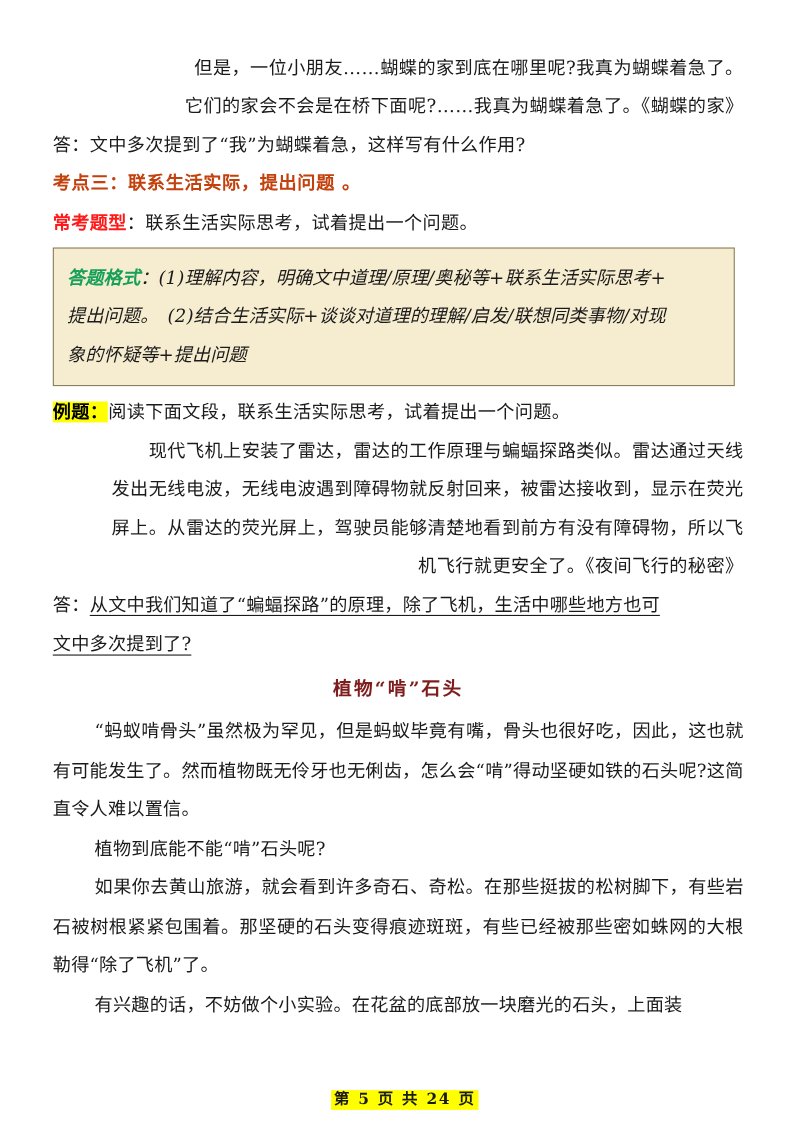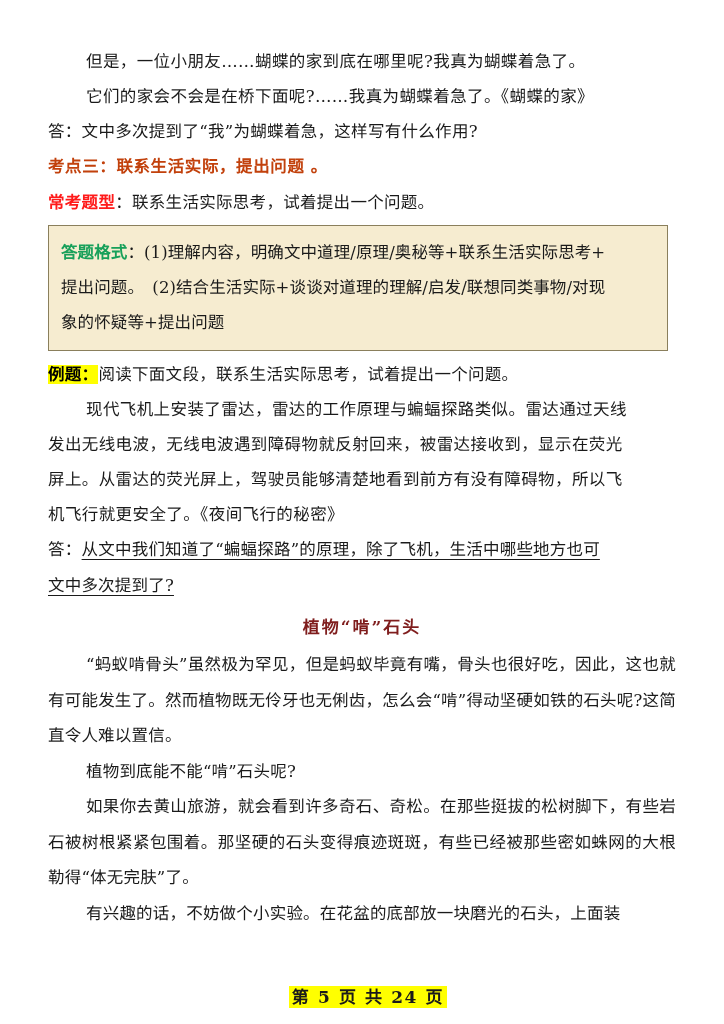--- a/index.html
+++ b/index.html
@@ -21,20 +21,21 @@
     width: 724px;
     height: 1024px;
     box-sizing: border-box;
     padding: 44px 48px 0 48px;
   }
   .line {
     font-size: 16.5px;
     line-height: 35px;
     letter-spacing: 0.4px;
     white-space: nowrap;
+    text-align: right;
   }
   .indent {
     text-indent: 38px;
   }
   .para {
     font-size: 16.5px;
     line-height: 35.5px;
     letter-spacing: 0.2px;
     text-indent: 38px;
     text-align: justify;
@@ -84,20 +85,21 @@
   }
 
   
   .format-box {
     margin-top: 4px;
     border: 1px solid #8a7f5c;
     background: #f6ecd0;
     padding: 9px 12px 10px 12px;
     box-sizing: border-box;
     width: 620px;
+    font-style: italic;
   }
   .format-box .fb-line {
     font-size: 16.5px;
     line-height: 35px;
     letter-spacing: 0.1px;
     white-space: nowrap;
   }
   .greenlab {
     color: #18a05a;
     font-weight: bold;
@@ -132,21 +134,21 @@
     position: absolute;
     left: 0;
     bottom: 16px;
     width: 724px;
     text-align: center;
   }
   .footer .fnum {
     background: #ffff00;
     color: #1a1a1a;
     font-weight: bold;
-    font-size: 17px;
+    font-size: 14px;
     letter-spacing: 1.6px;
     padding: 1px 3px;
     margin-left: 12px;
   }
 </style>
 </head>
 <body>
 
 <div class="page">
 
@@ -182,20 +184,20 @@
 
   <div class="answer-block">
     <div><span class="answer-label">答：</span><span class="answer-underlined">从文中我们知道了“蝙蝠探路”的原理，除了飞机，生活中哪些地方也可</span></div>
     <div><span class="answer-underlined">文中多次提到了?</span></div>
   </div>
 
   <div class="article-title">植物“啃”石头</div>
 
   <div class="para">“蚂蚁啃骨头”虽然极为罕见，但是蚂蚁毕竟有嘴，骨头也很好吃，因此，这也就有可能发生了。然而植物既无伶牙也无俐齿，怎么会“啃”得动坚硬如铁的石头呢?这简直令人难以置信。</div>
   <div class="para">植物到底能不能“啃”石头呢?</div>
-  <div class="para">如果你去黄山旅游，就会看到许多奇石、奇松。在那些挺拔的松树脚下，有些岩石被树根紧紧包围着。那坚硬的石头变得痕迹斑斑，有些已经被那些密如蛛网的大根勒得“体无完肤”了。</div>
+  <div class="para">如果你去黄山旅游，就会看到许多奇石、奇松。在那些挺拔的松树脚下，有些岩石被树根紧紧包围着。那坚硬的石头变得痕迹斑斑，有些已经被那些密如蛛网的大根勒得“除了飞机”了。</div>
   <div class="para">有兴趣的话，不妨做个小实验。在花盆的底部放一块磨光的石头，上面装</div>
 
 </div>
 
 <div class="footer">
   <span class="fnum">第 5 页 共 24 页</span>
 </div>
 
 </body></html>

